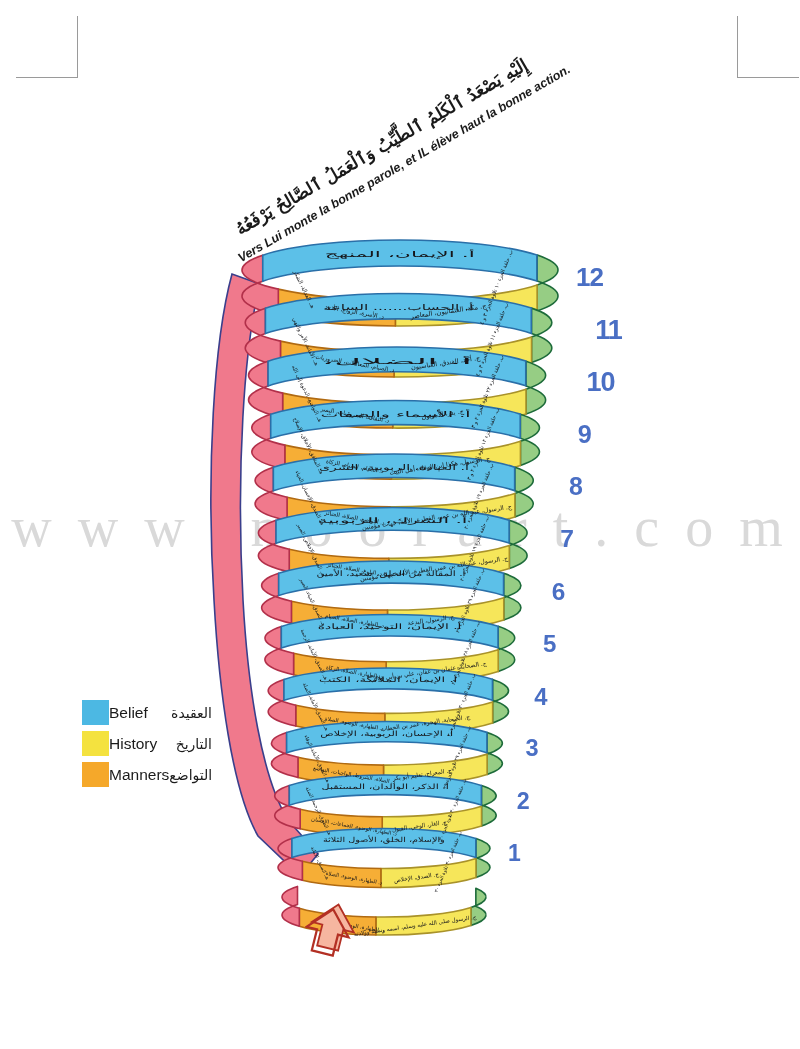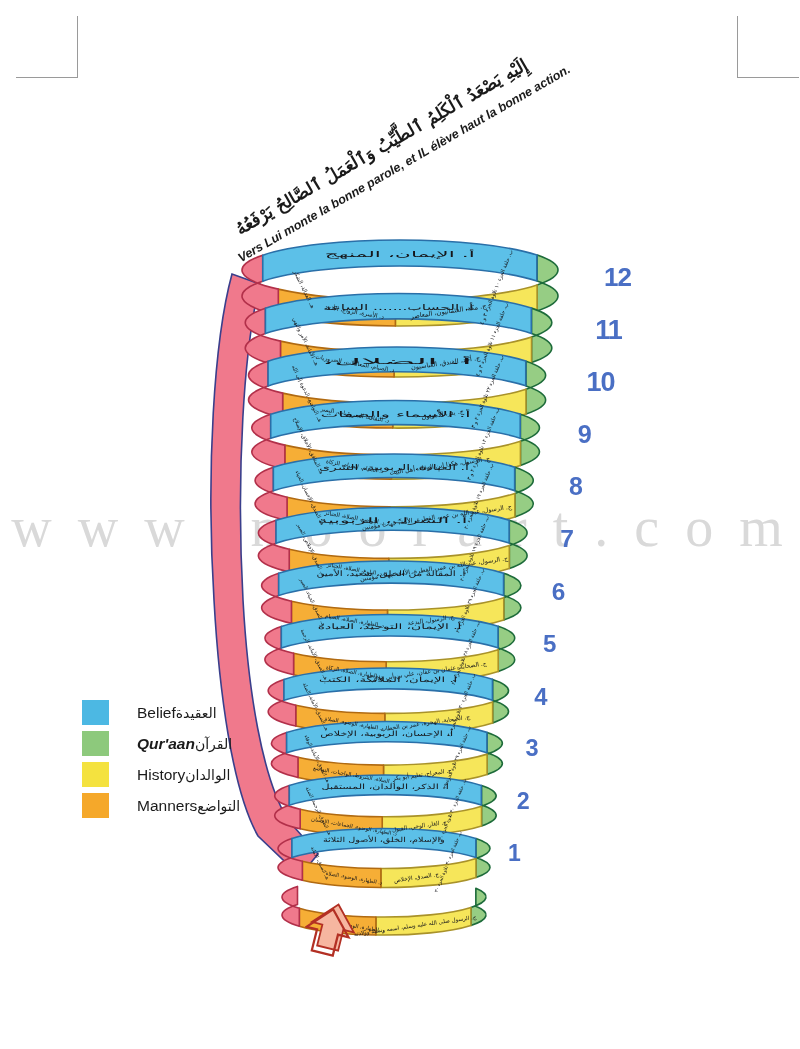--- a/index.html
+++ b/index.html
@@ -54,21 +54,21 @@
   #legend{
     position:absolute;left:82px;top:698px;width:130px;
   }
   .legend-row{
     display:flex;align-items:center;height:29px;margin-bottom:2px;
   }
   .legend-swatch{
     width:27px;height:25px;flex:0 0 27px;border:0;
   }
   .legend-en{
-    margin-left:28px;font-size:15.5px;color:#1b1b1b;
+    margin-left:0;font-size:15.5px;color:#1b1b1b;
     font-family:"Liberation Sans",sans-serif;white-space:nowrap;
   }
   .legend-en.ital{font-style:italic;font-weight:700;}
   .legend-ar{
     margin-left:auto;font-size:14px;color:#1b1b1b;
     font-family:"DejaVu Sans",sans-serif;direction:rtl;white-space:nowrap;
     letter-spacing:1px;
   }
 
   
@@ -258,21 +258,21 @@
         <text x="416.7003692674443" y="879.2467403739494" text-anchor="middle" font-size="5.699999999999999" font-family="DejaVu Sans, Liberation Sans, sans-serif" fill="#16161a" direction="rtl" transform="rotate(-8 416.7003692674443 879.2467403739494)" lengthAdjust="spacingAndGlyphs">ج. الصدق، الإخلاص</text>
         <text x="353.6983027227224" y="879.6455232347365" text-anchor="middle" font-size="5.2" font-family="DejaVu Sans, Liberation Sans, sans-serif" fill="#16161a" direction="rtl" transform="rotate(10 353.6983027227224 879.6455232347365)" lengthAdjust="spacingAndGlyphs">د. الطهارة، الوضوء، الصلاة</text>
         <text x="318.5554769112929" y="863.7275687067178" text-anchor="middle" font-size="4.8999999999999995" font-family="DejaVu Sans, Liberation Sans, sans-serif" fill="#16161a" direction="rtl" transform="rotate(64 318.5554769112929 863.7275687067178)" lengthAdjust="spacingAndGlyphs">هـ. الصدق، الأمانة</text>
         <text x="415.4663930686728" y="927.282947270501" text-anchor="middle" font-size="5.6" font-family="DejaVu Sans, Liberation Sans, sans-serif" fill="#16161a" direction="rtl" transform="rotate(-8 415.4663930686728 927.282947270501)">ج. الرسول صلى الله عليه وسلم، اسمه ونسبه وولادته</text>
         <text x="354.8417629973367" y="927.6817301312882" text-anchor="middle" font-size="5.4" font-family="DejaVu Sans, Liberation Sans, sans-serif" fill="#16161a" direction="rtl" transform="rotate(10 354.8417629973367 927.6817301312882)">د. الطهارة، الوضوء، الصلاة</text>
       </g>
   </svg>
 </div>
 
 <div id="numbers-layer">
-    <div class="level-num" style="left: 604px; top: 264px; font-size: 26px;">12</div>
+    <div class="level-num" style="left: 576px; top: 264px; font-size: 26px;">12</div>
     <div class="level-num" style="left: 595.273px; top: 316.586px; font-size: 27px;">11</div>
     <div class="level-num" style="left: 586.545px; top: 369.172px; font-size: 27px;">10</div>
     <div class="level-num" style="left: 577.818px; top: 421.759px; font-size: 25.1818px;">9</div>
     <div class="level-num" style="left: 569.091px; top: 474.345px; font-size: 24.9091px;">8</div>
     <div class="level-num" style="left: 560.364px; top: 526.931px; font-size: 24.6364px;">7</div>
     <div class="level-num" style="left: 551.636px; top: 579.517px; font-size: 24.3636px;">6</div>
     <div class="level-num" style="left: 542.909px; top: 632.103px; font-size: 24.0909px;">5</div>
     <div class="level-num" style="left: 534.182px; top: 684.69px; font-size: 23.8182px;">4</div>
     <div class="level-num" style="left: 525.455px; top: 737.276px; font-size: 23.5455px;">3</div>
     <div class="level-num" style="left: 516.727px; top: 789.862px; font-size: 23.2727px;">2</div>
@@ -284,27 +284,22 @@
   <polygon points="30,4 54,30 42,30 42,54 18,54 18,30 6,30" fill="none" stroke="#b33024" stroke-width="2.5" transform="rotate(14 30 30) translate(-6,6) scale(0.9) translate(3,3)"></polygon>
 </svg>
 
 <div id="legend">
     <div class="legend-row">
       <div class="legend-swatch" style="background: rgb(76, 184, 227);"></div>
       <div class="legend-en">Belief</div>
       <div class="legend-ar">العقيدة</div>
     </div>
     <div class="legend-row">
-      <div class="legend-swatch" style="background: rgb(141, 201, 124);"></div>
-      <div class="legend-en ital">Qur'aan</div>
-      <div class="legend-ar">القرآن</div>
-    </div>
-    <div class="legend-row">
       <div class="legend-swatch" style="background: rgb(244, 226, 63);"></div>
       <div class="legend-en">History</div>
-      <div class="legend-ar">الوالدان</div>
+      <div class="legend-ar">التاريخ</div>
     </div>
     <div class="legend-row">
       <div class="legend-swatch" style="background: rgb(245, 168, 42);"></div>
       <div class="legend-en">Manners</div>
       <div class="legend-ar">التواضع</div>
     </div>
   </div>
 
 </body></html>

